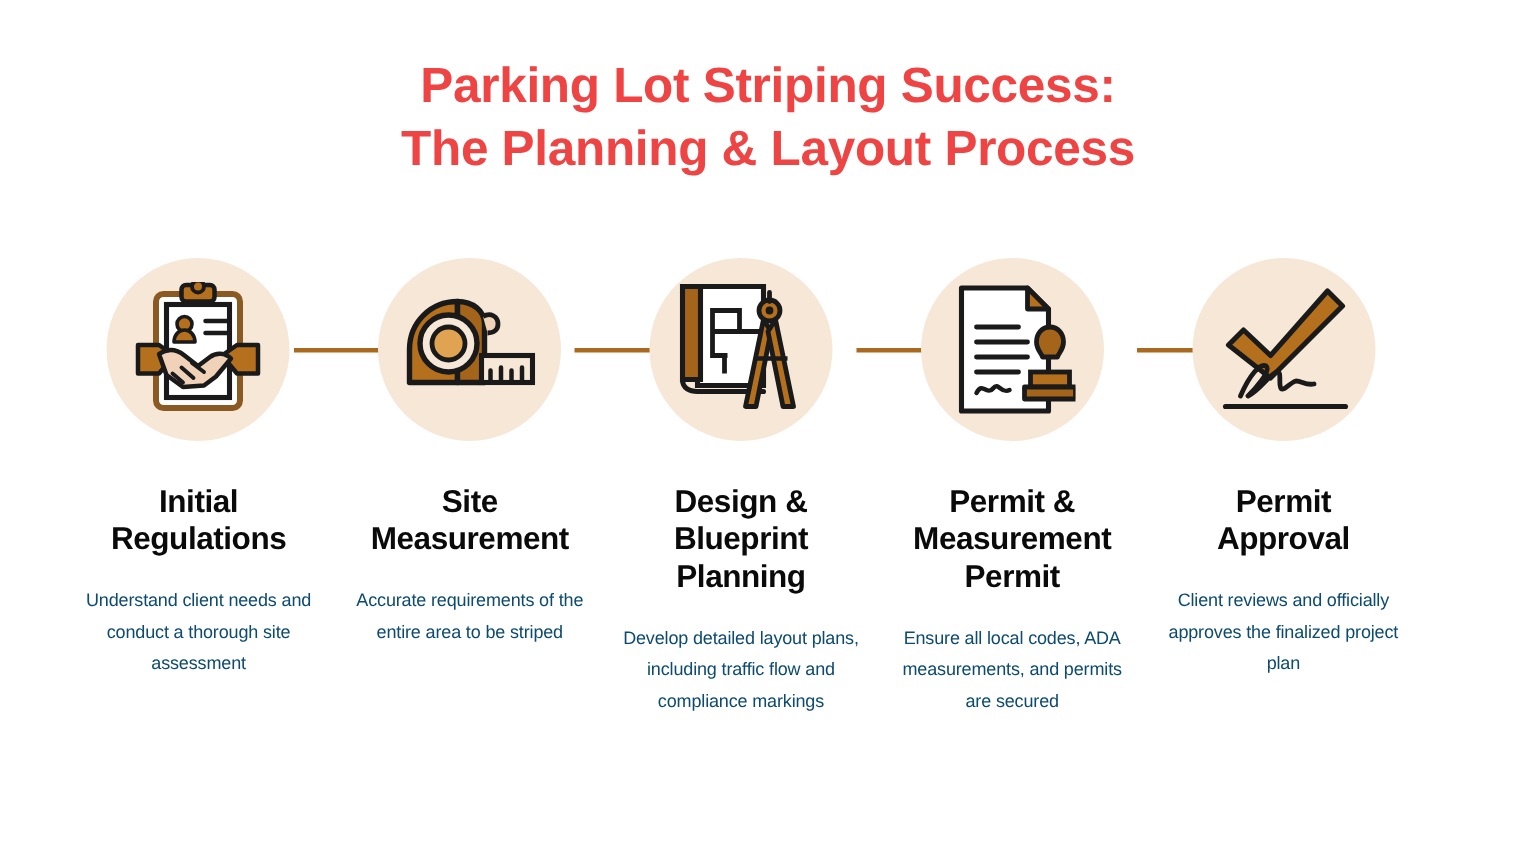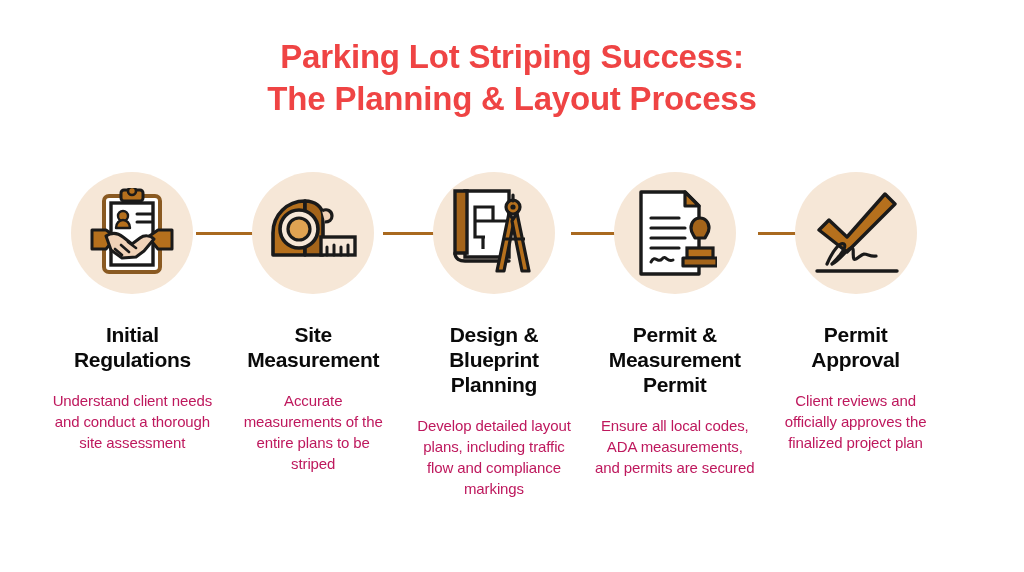--- a/index.html
+++ b/index.html
@@ -80,23 +80,23 @@
     margin-top: 28px;
     font-size: 21px;
     font-weight: bold;
     line-height: 25px;
     color: #0a0a0a;
     text-align: center;
     letter-spacing: -0.3px;
   }
   .step-desc {
     margin-top: 18px;
-    font-size: 15px;
+    font-size: 12px;
     line-height: 21px;
-    color: #be185d;
+    color: #0c4a6e;
     text-align: center;
     letter-spacing: -0.1px;
   }
   .step-desc.w-narrow { max-width: 160px; }
 </style>
 </head>
 <body>
 
 <div class="title-block">
   <div class="title-line">Parking Lot Striping Success:</div>
@@ -144,21 +144,21 @@
         <circle cx="30" cy="32" r="11" fill="#e0a352" stroke="#1a1a1a" stroke-width="3.2"></circle>
         <path d="M53 14c5-3 10 0 10 5 0 4-3 6-7 6" fill="#f0d2b8" stroke="#1a1a1a" stroke-width="3.2" stroke-linejoin="round"></path>
         <rect x="52" y="40" width="34" height="18" fill="#f6e7d7" stroke="#1a1a1a" stroke-width="3.4"></rect>
         <path d="M58 58v-8M65 58v-10M72 58v-8M79 58v-10" stroke="#1a1a1a" stroke-width="3" stroke-linecap="round"></path>
       </svg>
     </div>
     <div class="step-title">
       <div>Site</div>
       <div>Measurement</div>
     </div>
-    <div class="step-desc w-narrow">Accurate measurements of the entire plans to be striped</div>
+    <div class="step-desc w-narrow">Accurate requirements of the entire area to be striped</div>
   </div>
 
   <div class="step">
     <div class="icon-circle">
       <svg width="86" height="92" viewBox="0 0 86 92">
         <path d="M14 4h44v66H14z" fill="#ffffff" stroke="#1a1a1a" stroke-width="3.4"></path>
         <path d="M4 4h12v62H4z" fill="#a4641a" stroke="#1a1a1a" stroke-width="3.4"></path>
         <path d="M4 66c0 6 5 8 10 8h44" fill="none" stroke="#1a1a1a" stroke-width="3.4" stroke-linecap="round"></path>
         <path d="M24 20h18v14H24zM24 34v16h10M42 34h14M32 50v12" fill="none" stroke="#1a1a1a" stroke-width="3.2"></path>
         <circle cx="62" cy="20" r="7" fill="#b5701d" stroke="#1a1a1a" stroke-width="3.2"></circle>

